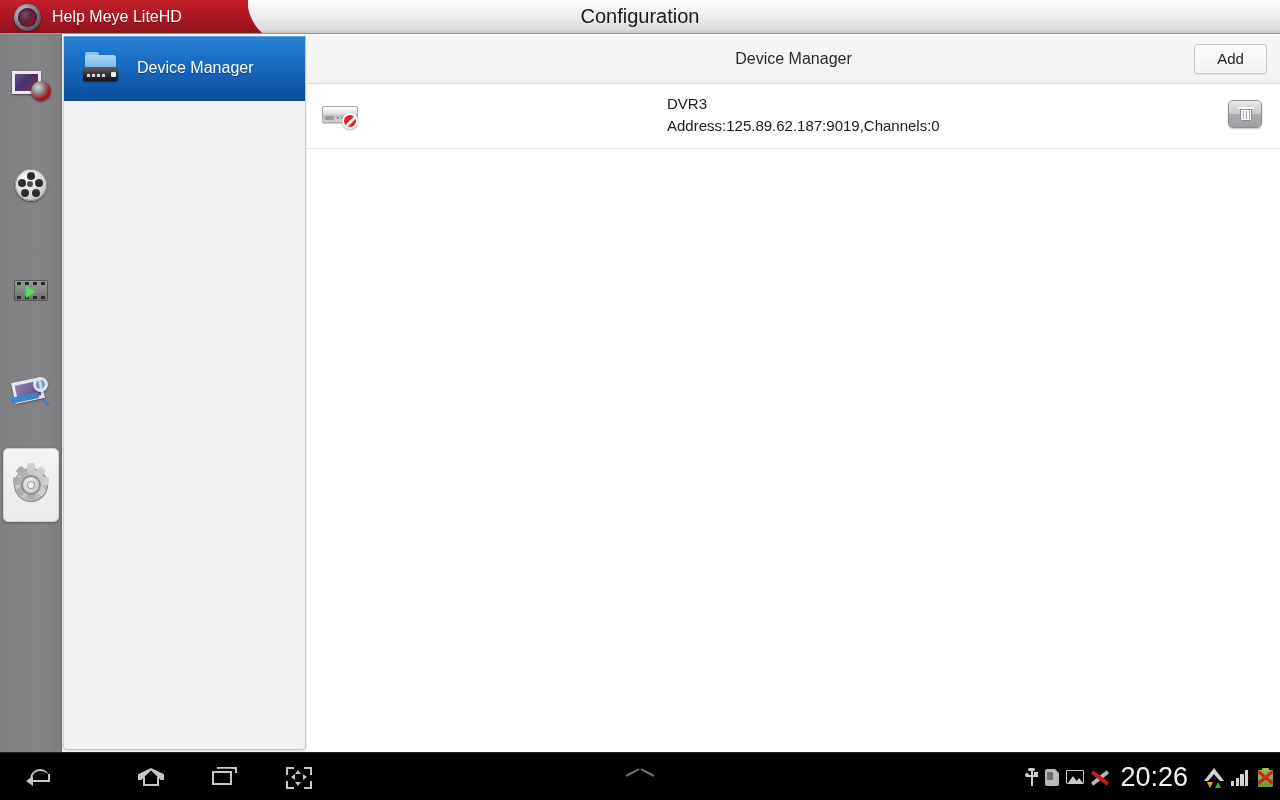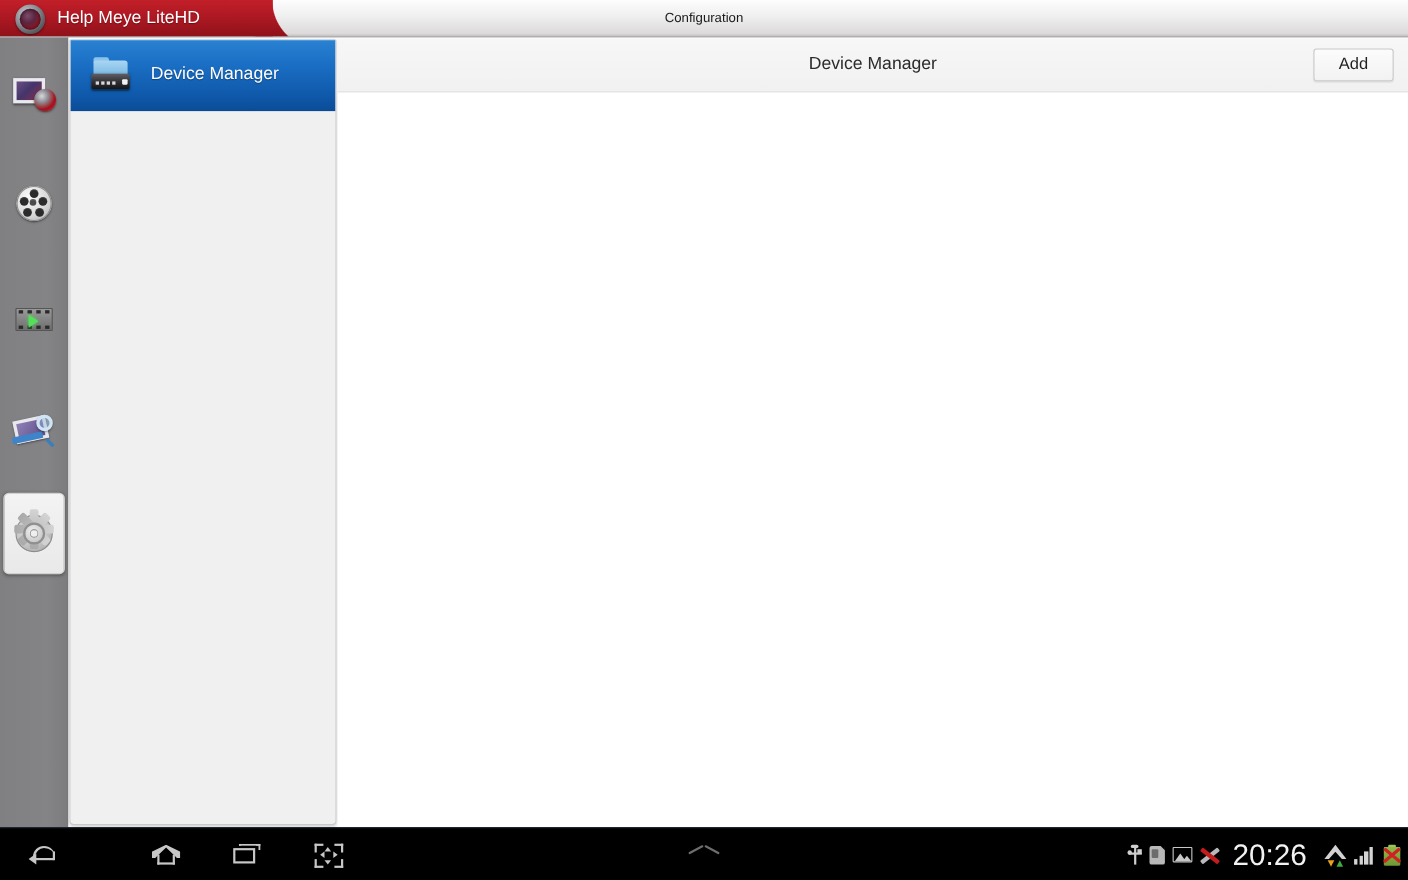--- a/index.html
+++ b/index.html
@@ -42,21 +42,21 @@
     background:radial-gradient(circle at 36% 32%, #c9c9cf 0%, #8d8d95 42%, #5c5c63 70%, #3a3a40 100%);
     box-shadow:0 1px 2px rgba(0,0,0,.5);
   }
   .applogo .lens {
     position:absolute; left:4px; top:4px; width:19px; height:19px; border-radius:50%;
     background:radial-gradient(circle at 38% 34%, #7d4b6a 0%, #5a2640 38%, #8e1524 72%, #cf2330 100%);
     box-shadow:inset 0 0 3px rgba(0,0,0,.7);
   }
   .win-title {
     position:absolute; left:0; top:0; width:1280px; height:34px; line-height:33px;
-    text-align:center; font-size:12px; color:#1a1a1a; z-index:2;
+    text-align:center; font-size:20px; color:#1a1a1a; z-index:2;
   }
 
   
   .rail {
     position:absolute; left:0; top:34px; width:62px; height:718px;
     background:linear-gradient(90deg,#807f81 0%,#848386 70%,#7c7b7e 100%);
     border-right:1px solid #6f6e70;
   }
   .rail-item {
     position:absolute; left:3px; width:56px; height:74px;
@@ -453,20 +453,41 @@
   </div>
 
   <div class="content">
 
     <div class="content-head">
       <div class="ch-title">Device Manager</div>
       <div class="btn-add">Add</div>
     </div>
 
 
+    <div class="dev-row">
+      <div class="dev-ico">
+        <div class="box"></div>
+          <div class="slot"></div>
+        <div class="dot" style="left:17px;"></div>
+          <div class="dot" style="left:21px;"></div>
+          <div class="dot" style="left:25px;"></div>
+        <div class="sq"></div>
+        <div class="off"></div>
+      </div>
+      <div class="dev-name">DVR3</div>
+      <div class="dev-addr">Address:125.89.62.187:9019,Channels:0</div>
+      <div class="btn-del">
+        <div class="lid"></div>
+        <div class="can">
+            <i style="left:3px;"></i>
+            <i style="left:6px;"></i>
+            <i style="left:9px;"></i>
+          </div>
+      </div>
+    </div>
   </div>
 
   <div class="navbar">
 
     <div class="nav-btn" style="left:2px;">
       <div class="glyph g-back">
         <div class="a"></div>
           <div class="b"></div>
           <div class="c"></div>
           <div class="d"></div>

